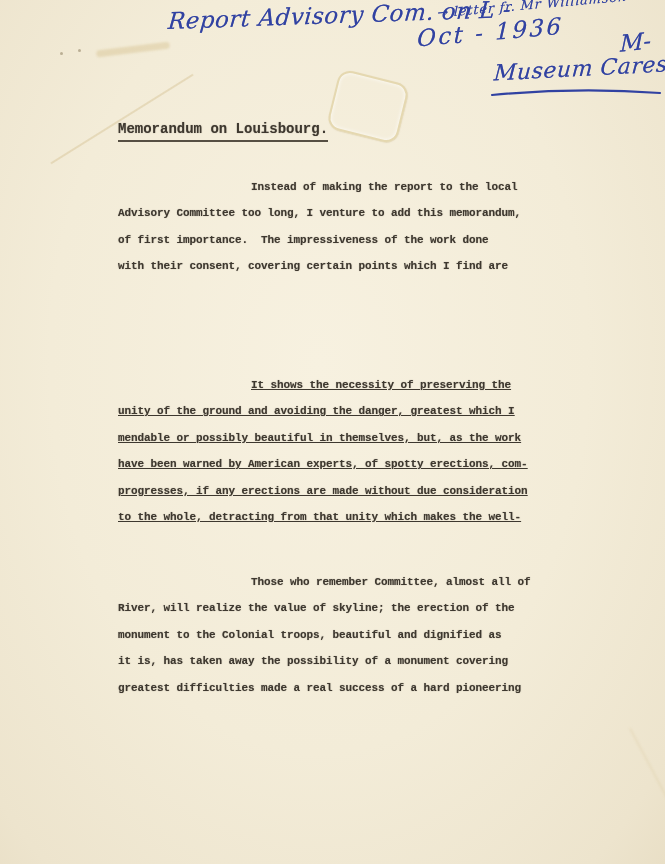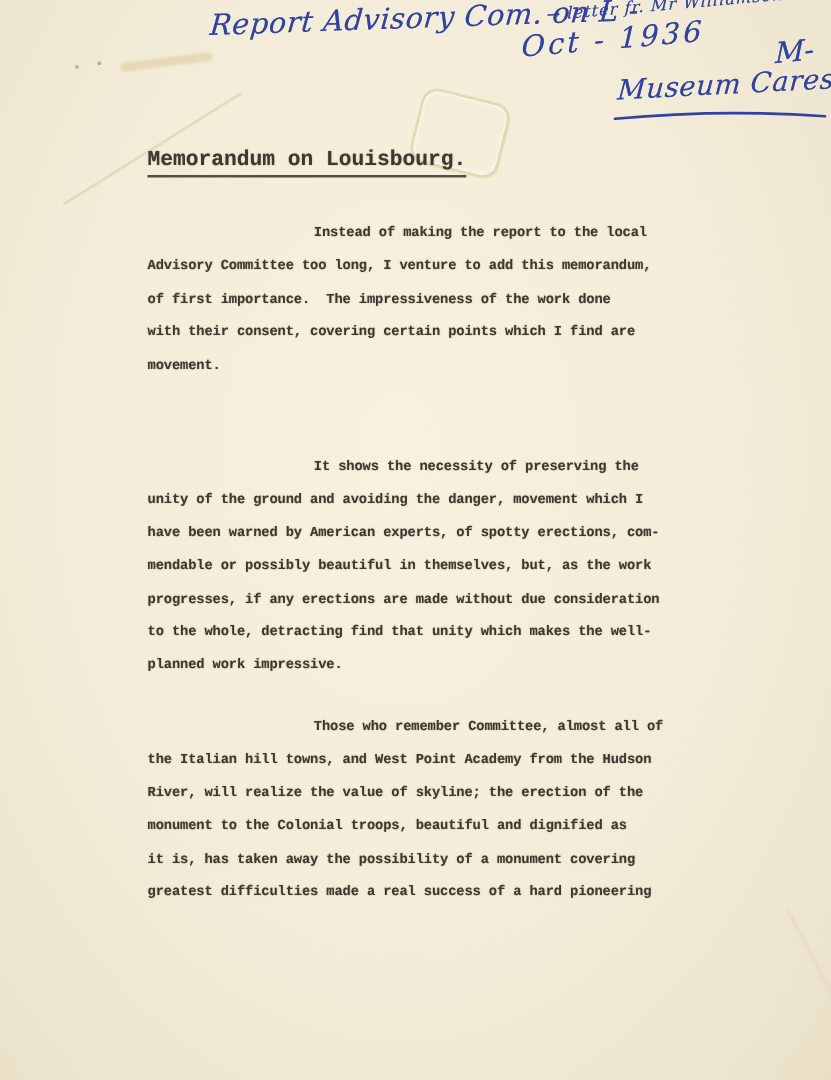--- a/index.html
+++ b/index.html
@@ -12,27 +12,27 @@
   }
   
   .tw{
     font-family:"Liberation Mono","DejaVu Sans Mono",monospace;
     font-weight:bold;
     color:#3e382f;
     text-shadow:0 0 1px rgba(62,56,47,.5);
   }
   .heading{
     position:absolute;left:118px;top:120px;
-    font-size:17px;line-height:18px;white-space:pre;
+    font-size:14px;line-height:18px;white-space:pre;
     border-bottom:2px solid rgba(58,50,40,.85);
     padding-bottom:2px;
   }
   .para{position:absolute;left:118px;width:525px;}
   .para1{top:174px;}
-  .para2{top:361px;}
+  .para2{top:372px;text-decoration:underline;}
   .para3{top:569px;}
   .line{
     white-space:pre;
     font-size:11px;
     height:26.4px;line-height:26.4px;
     letter-spacing:-0.1px;
   }
   .first{padding-left:133px;}
   
   .hw{
@@ -90,35 +90,32 @@
     <path d="M3 11 Q 88 3 171 9" stroke="#3142a2" stroke-width="2.2" fill="none" stroke-linecap="round"></path>
   </svg>
 
   <div class="tw heading">Memorandum on Louisbourg.</div>
 
   <div class="tw para para1">
     <div class="line first">Instead of making the report to the local</div>
     <div class="line">Advisory Committee too long, I venture to add this memorandum,</div>
     <div class="line">of first importance.  The impressiveness of the work done</div>
     <div class="line">with their consent, covering certain points which I find are</div>
-    <div class="line">movement.</div>
   </div>
 
   <div class="tw para para2">
     <div class="line first">It shows the necessity of preserving the</div>
-    <div class="line">unity of the ground and avoiding the danger, movement which I</div>
+    <div class="line">unity of the ground and avoiding the danger, greatest which I</div>
+    <div class="line">mendable or possibly beautiful in themselves, but, as the work</div>
     <div class="line">have been warned by American experts, of spotty erections, com-</div>
-    <div class="line">mendable or possibly beautiful in themselves, but, as the work</div>
     <div class="line">progresses, if any erections are made without due consideration</div>
-    <div class="line">to the whole, detracting find that unity which makes the well-</div>
-    <div class="line">planned work impressive.</div>
+    <div class="line">to the whole, detracting from that unity which makes the well-</div>
   </div>
 
   <div class="tw para para3">
     <div class="line first">Those who remember Committee, almost all of</div>
-    <div class="line">the Italian hill towns, and West Point Academy from the Hudson</div>
     <div class="line">River, will realize the value of skyline; the erection of the</div>
     <div class="line">monument to the Colonial troops, beautiful and dignified as</div>
     <div class="line">it is, has taken away the possibility of a monument covering</div>
     <div class="line">greatest difficulties made a real success of a hard pioneering</div>
   </div>
 
 </div>
 
 </body></html>

